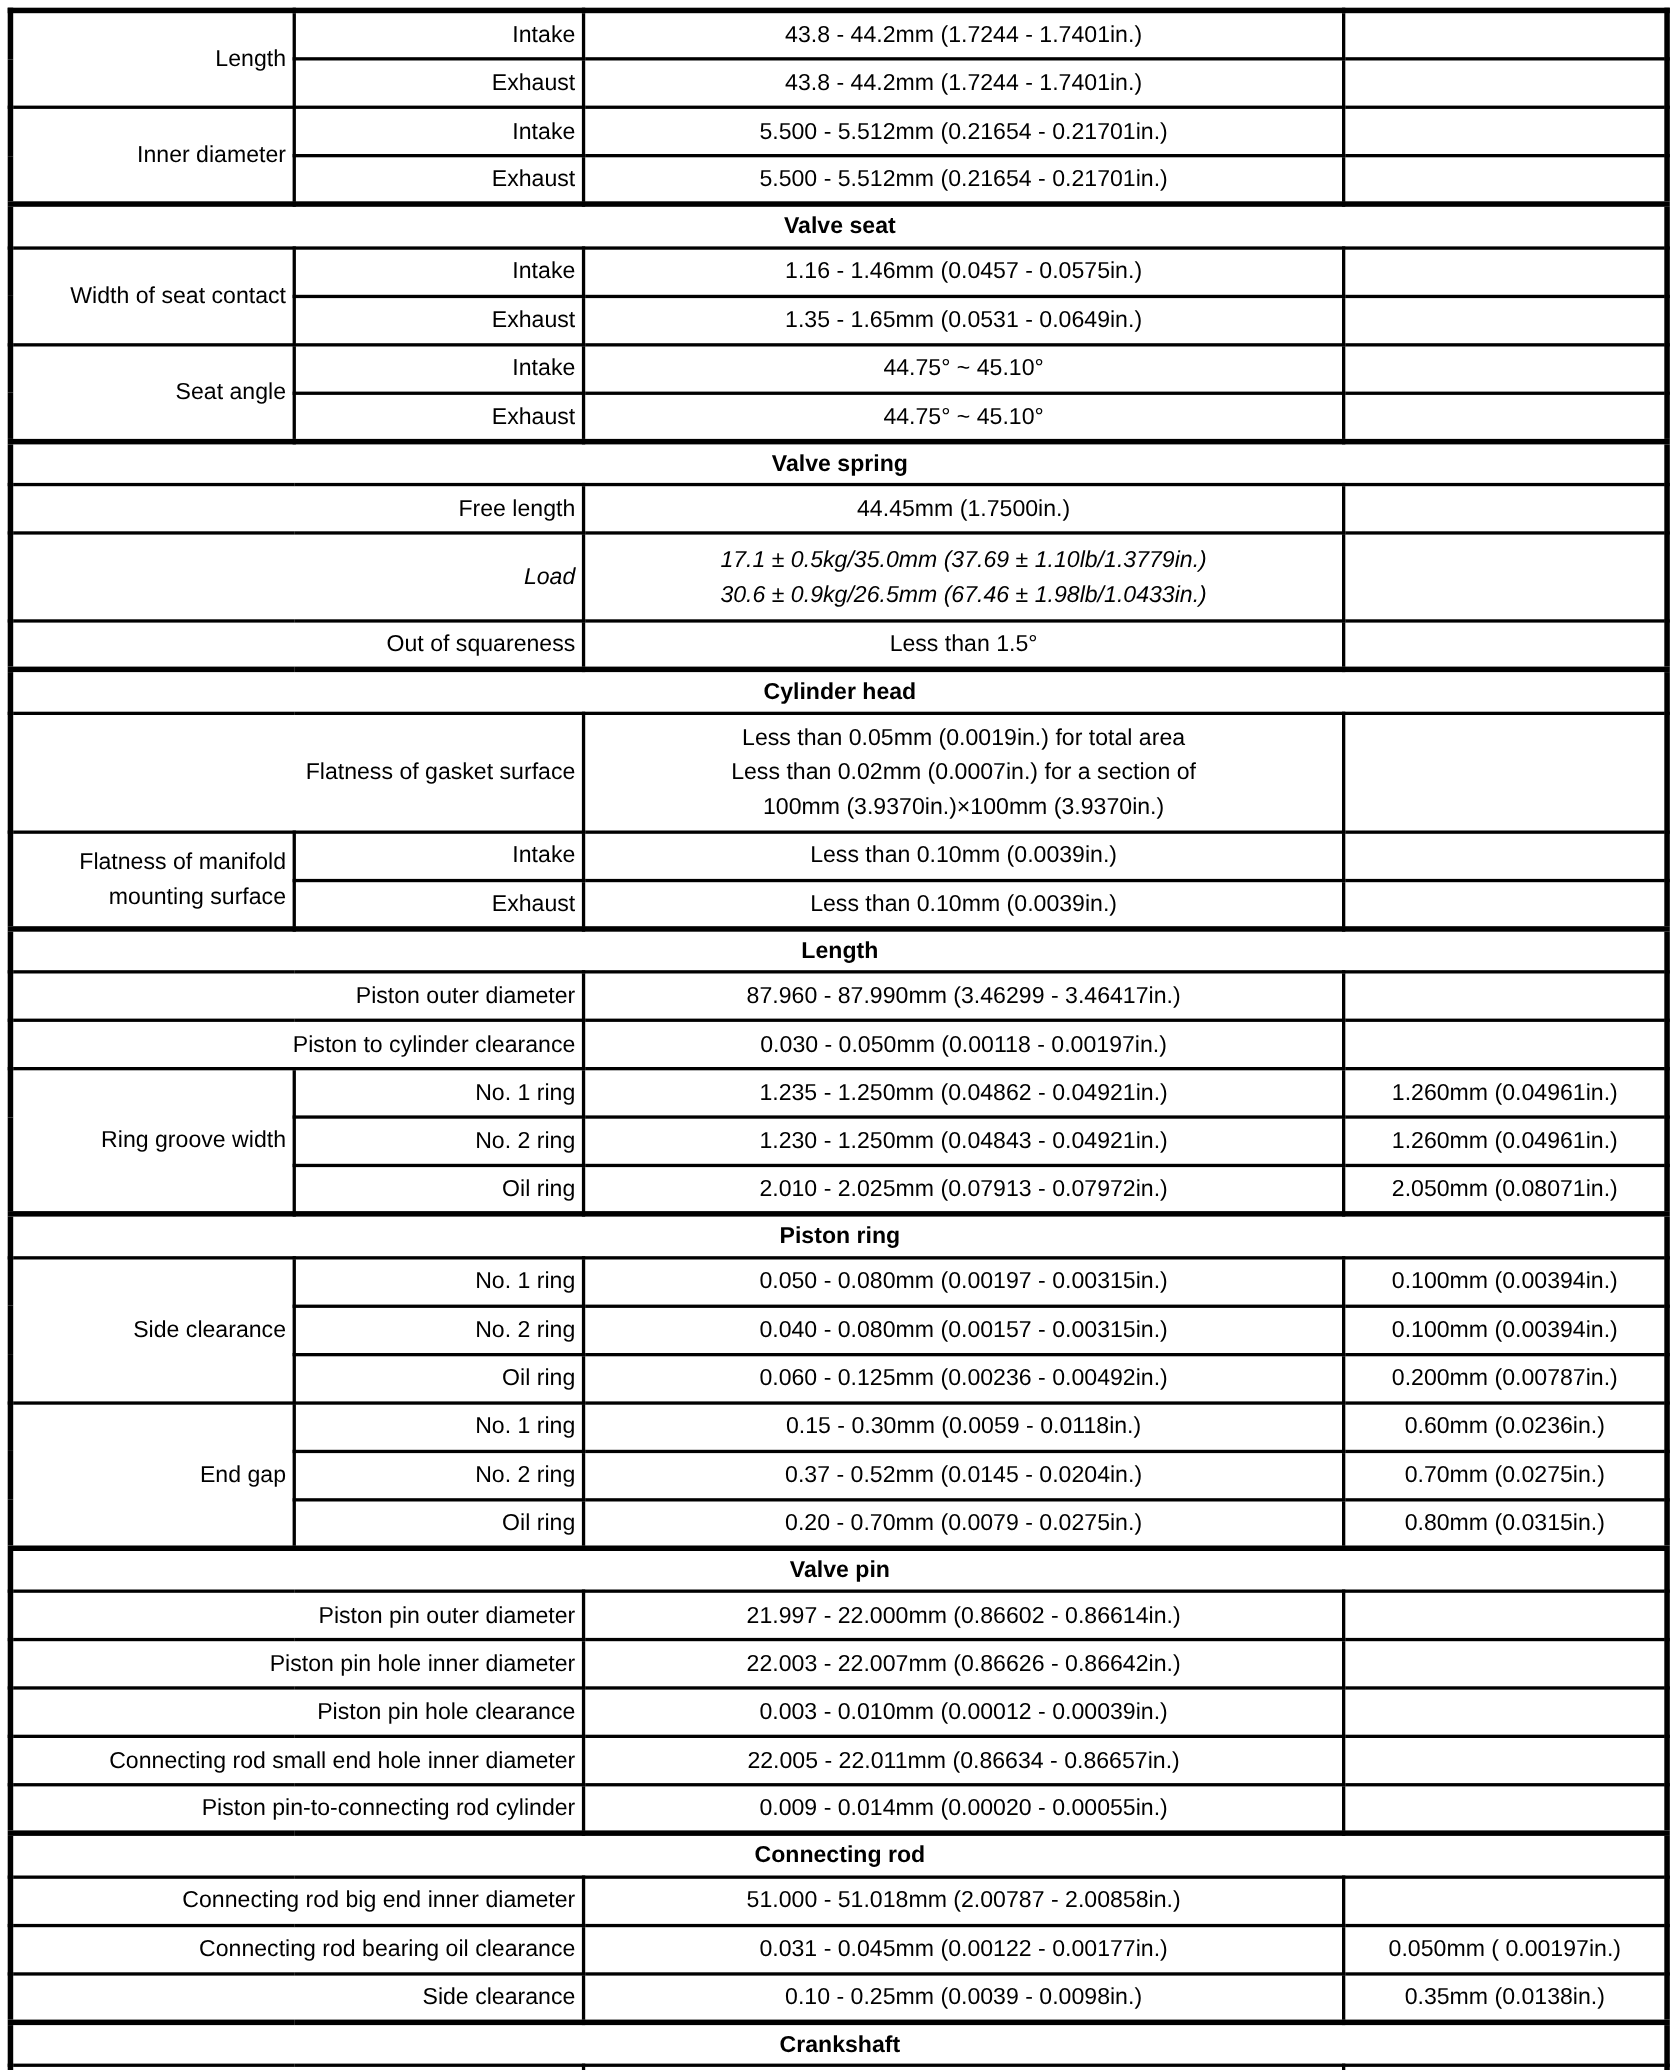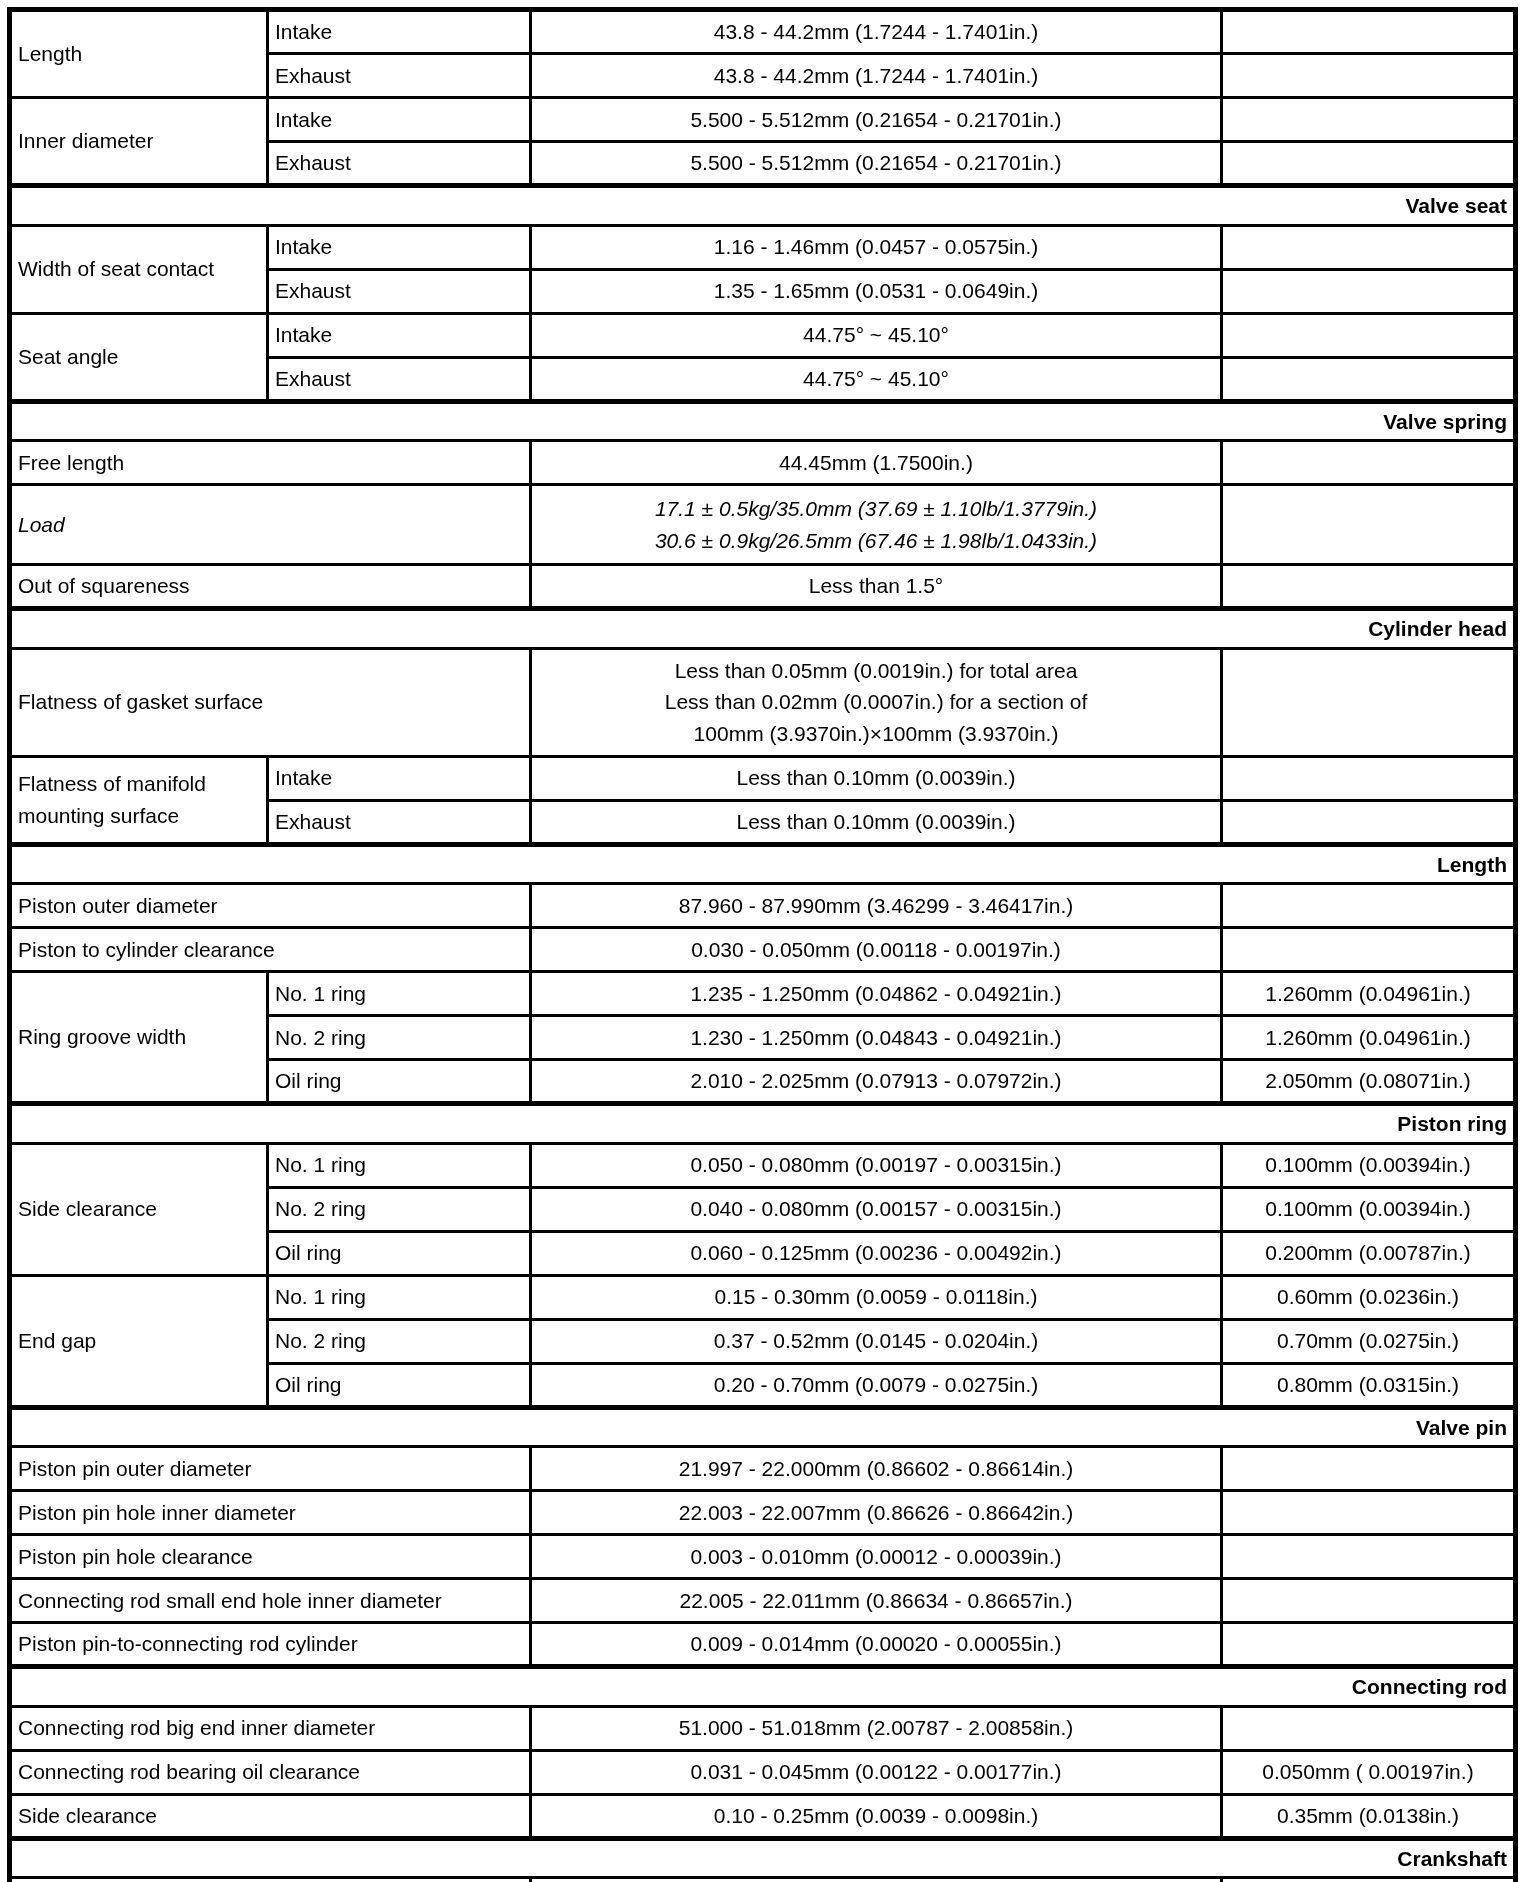--- a/index.html
+++ b/index.html
@@ -33,25 +33,25 @@
   tr.data-row.h-normal { height: 44px; }
   tr.data-row.h-load   { height: 80px; font-style: italic; }
   tr.data-row.h-flat   { height: 108px; }
   tr.section-row       { height: 35px; }
 
   tr.sub > td { border-top-width: 2px; }
 
   tr.section-row > td.cell-section {
     border-top-width: 5px;
     font-weight: bold;
+    text-align: center;
+    padding-left: 8px;
+  }
+  td.cell-param, td.cell-sub {
     text-align: right;
-    padding-left: 8px;
-  }
-  td.cell-param, td.cell-sub {
-    text-align: left;
     padding-left: 9px;
   }
   td.cell-value, td.cell-limit {
     text-align: center;
     white-space: pre-line;
   }
 </style>
 </head>
 <body>
 

